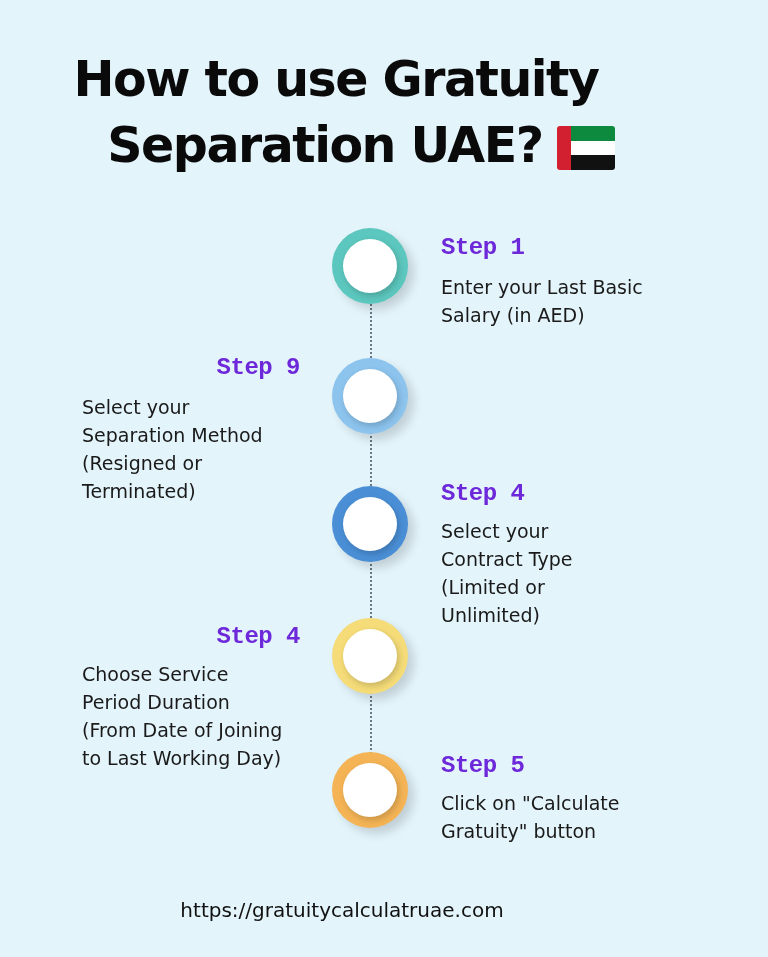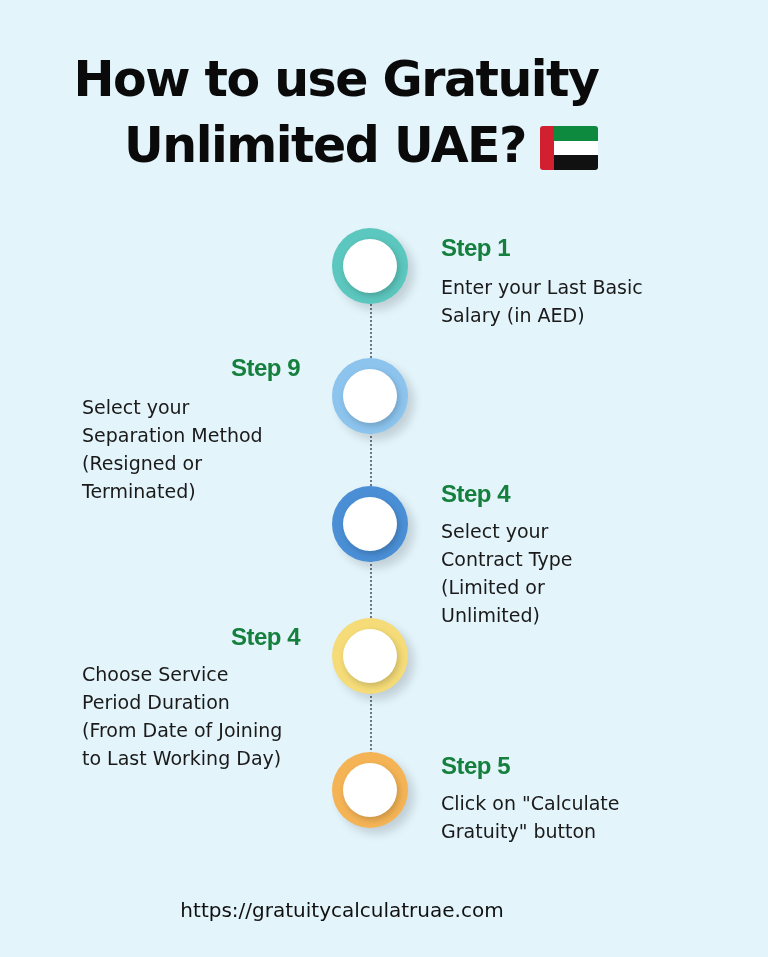--- a/index.html
+++ b/index.html
@@ -68,25 +68,25 @@
       height: 54px;
       border-radius: 50%;
       background: #ffffff;
       box-shadow: 2px 3px 6px rgba(0,0,0,0.18);
     }
 
     .step {
       position: absolute;
     }
     .step-title {
-      font-family: Liberation Sans, sans-serif;
+      font-family: Liberation Mono, monospace;
       font-weight: bold;
       font-size: 24px;
       letter-spacing: -0.5px;
-      color: #15803d;
+      color: #6d28d9;
       line-height: 30px;
     }
     .step-desc {
       font-family: "DejaVu Sans", sans-serif;
       font-size: 19px;
       line-height: 28px;
       color: #1a1a1a;
       white-space: pre-line;
     }
     .step.right { left: 441px; }
@@ -102,21 +102,21 @@
       font-family: "DejaVu Sans", sans-serif;
       font-size: 20px;
       color: #111;
     }
   </style>
 </head>
 <body style="background: rgb(227, 244, 251);">
 
 <div class="title title-line1">How to use Gratuity</div>
 <div class="title title-line2">
-  <span>Unlimited UAE?</span>
+  <span>Separation UAE?</span>
   <span class="flag">
     <span class="red" style="background: rgb(211, 32, 48);"></span>
     <span class="stripe s1" style="background: rgb(13, 138, 62);"></span>
     <span class="stripe s2" style="background: rgb(255, 255, 255);"></span>
     <span class="stripe s3" style="background: rgb(17, 17, 17);"></span>
   </span>
 </div>
 
 <div class="timeline-line"></div>
 

